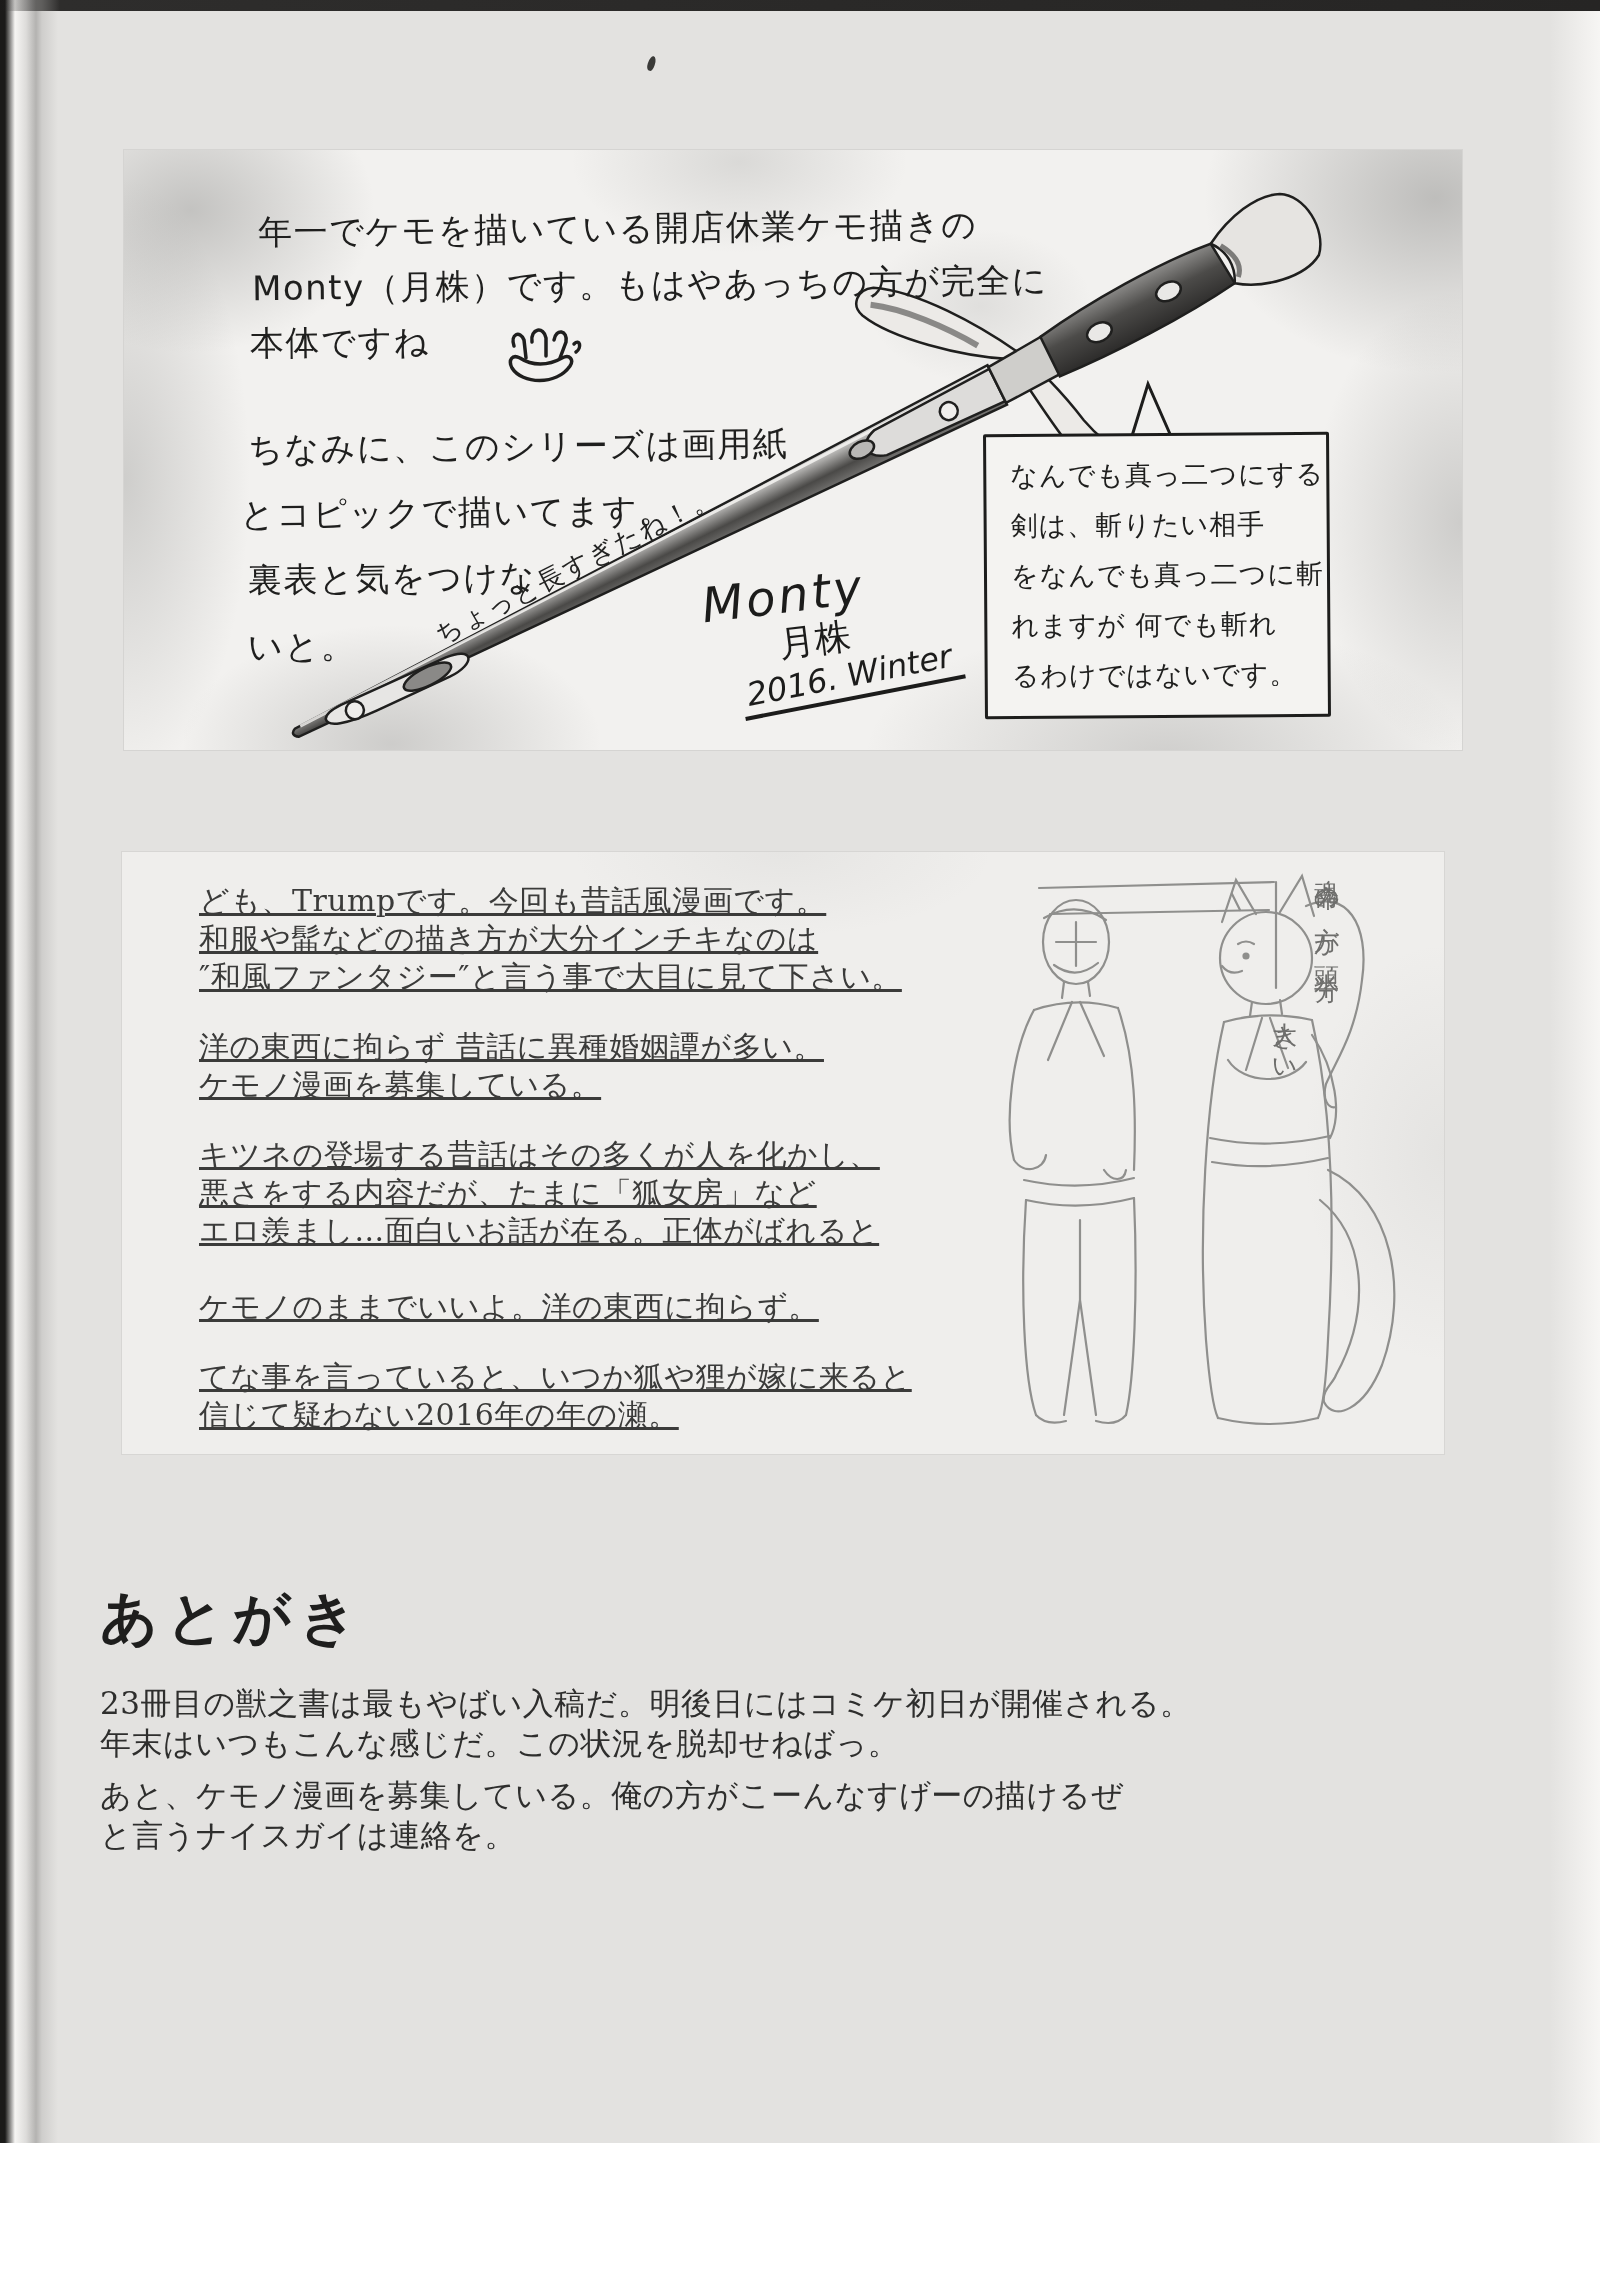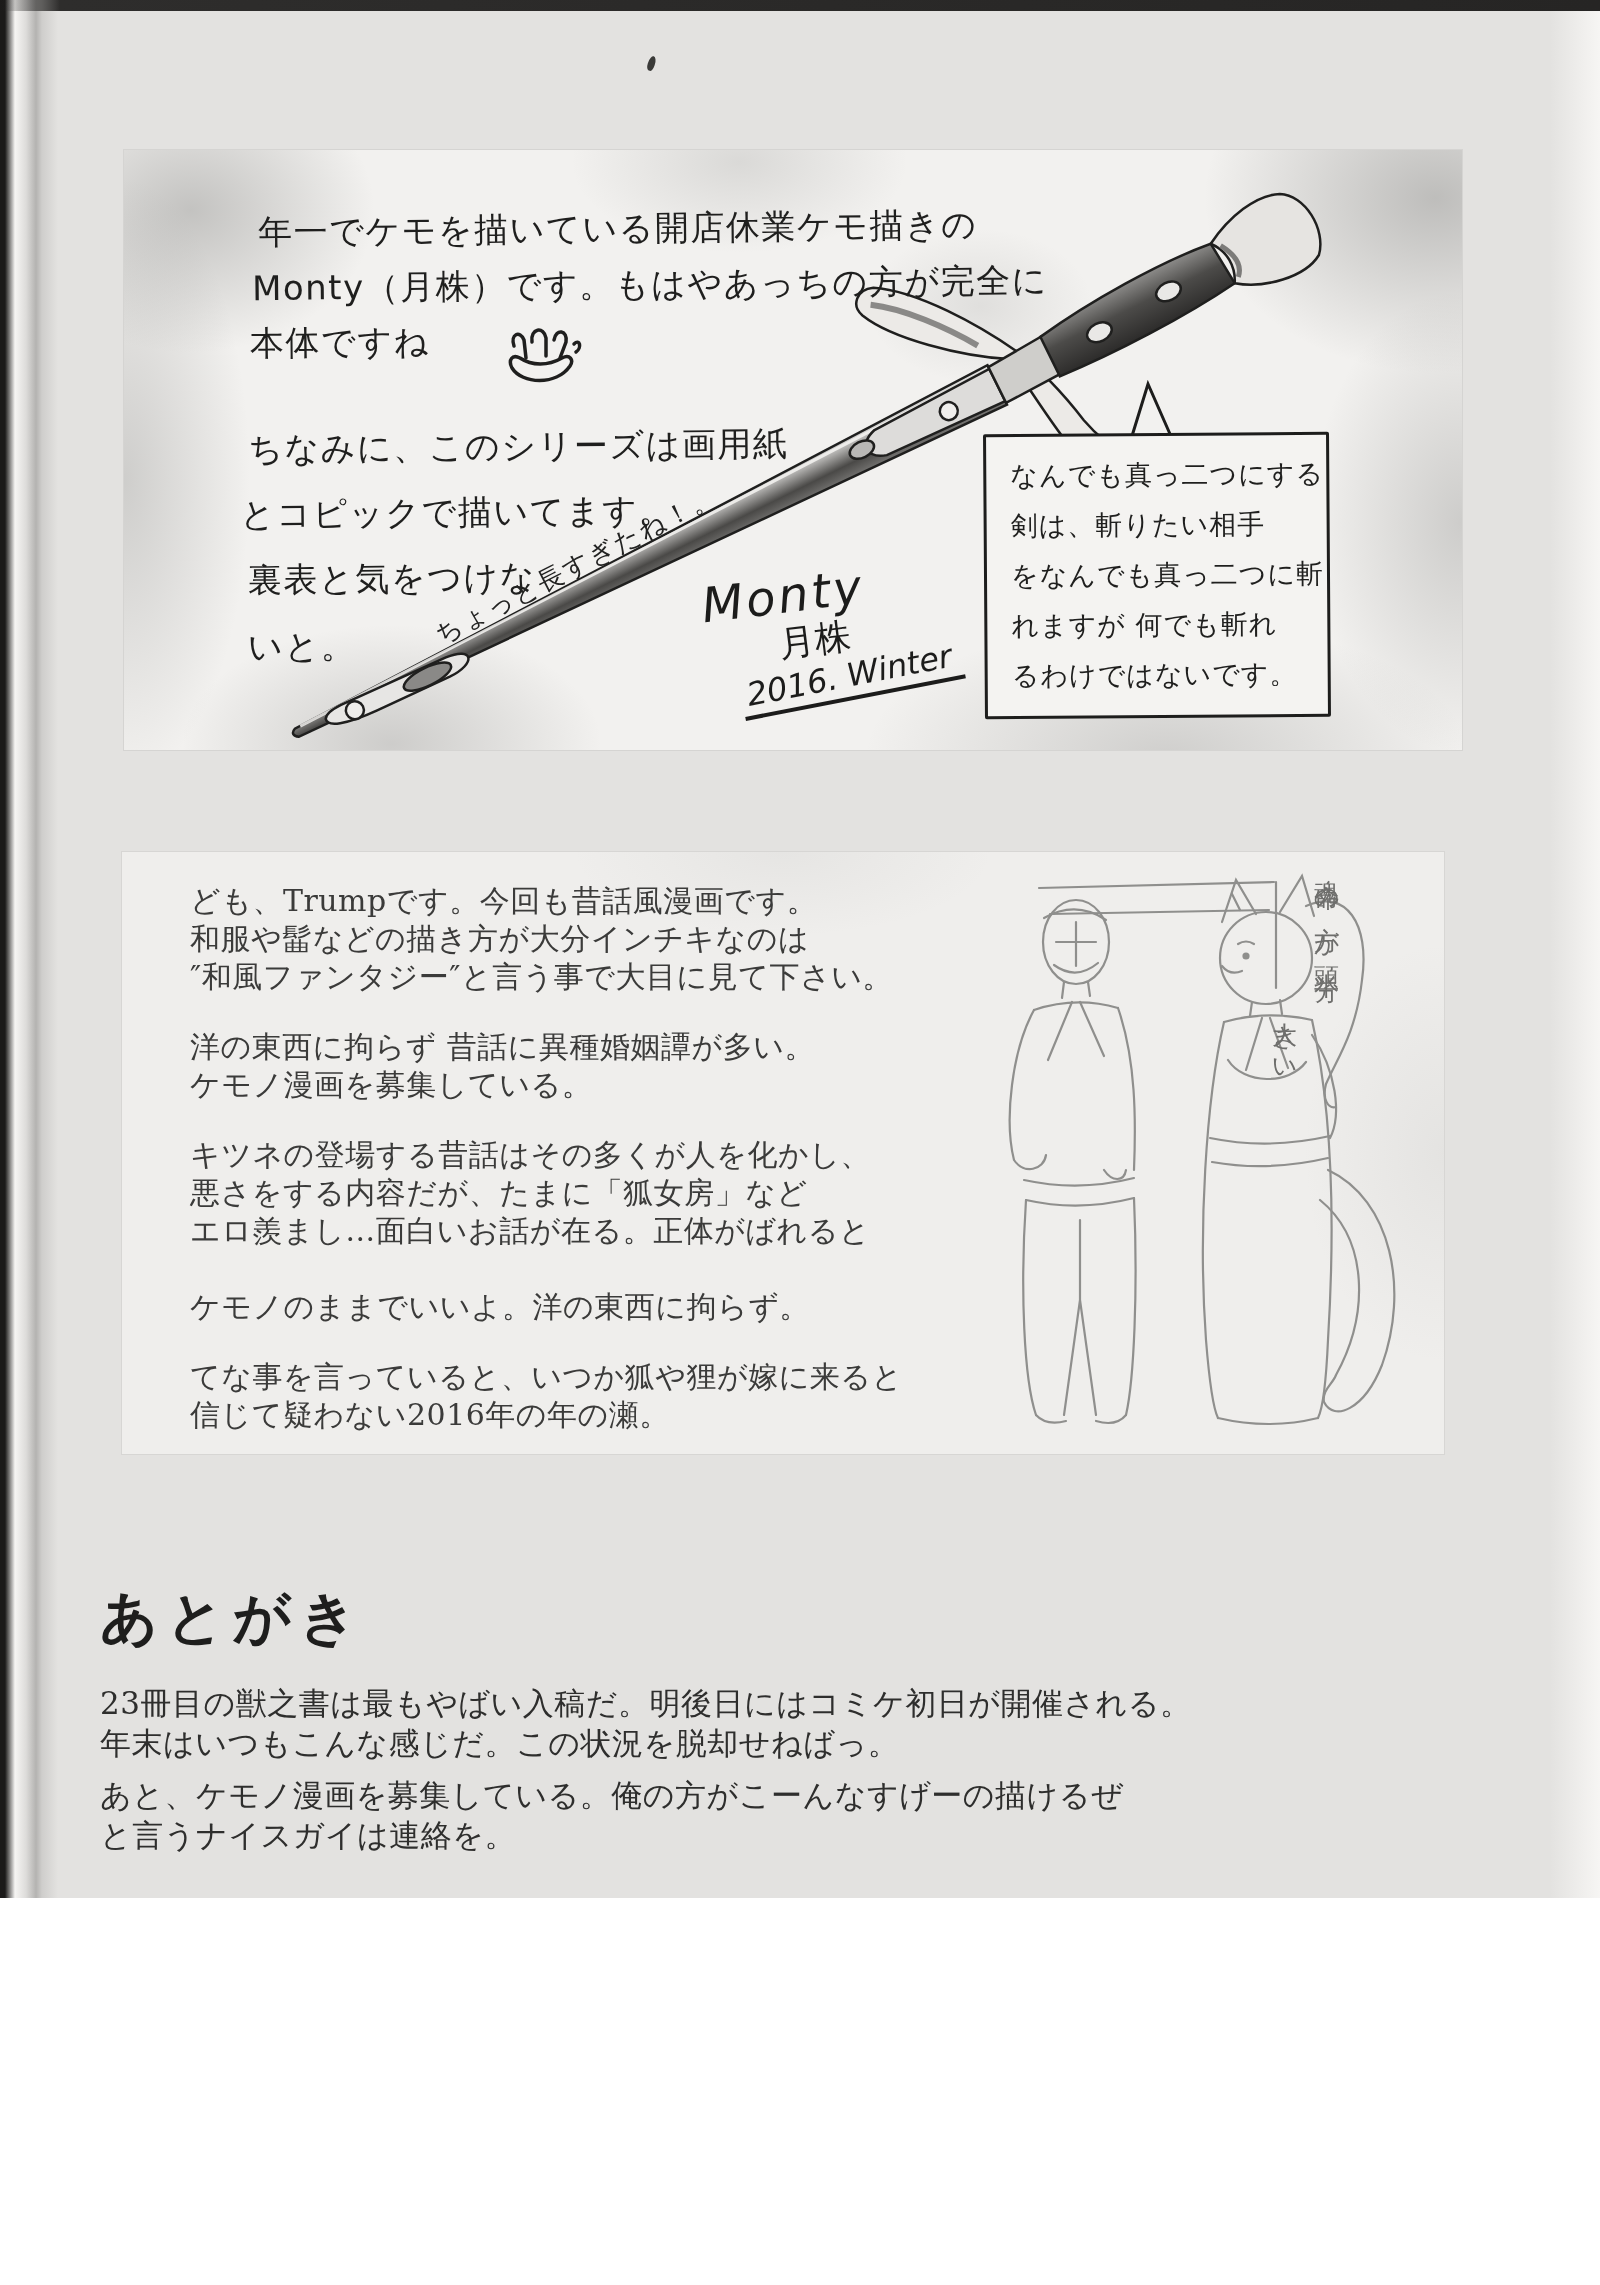--- a/index.html
+++ b/index.html
@@ -1,17 +1,17 @@
 <!DOCTYPE html>
 <html><head>
 <meta charset="utf-8">
 <style>
   html,body{margin:0;padding:0;}
   #page{
-    position:relative; width:1600px; height:1898px; overflow:hidden;
+    position:relative; width:1600px; height:2143px; overflow:hidden;
     background:#e3e2e0;
     font-family:"Liberation Sans",sans-serif;
   }
   
   .scan-top{position:absolute;left:0;top:0;width:1600px;height:11px;
     background:linear-gradient(to right, rgba(40,40,40,0) 0px, #2e2d2c 60px, #262524 100%);}
   .scan-bottom{position:absolute;left:0;top:2272px;width:1600px;height:13px;
     background:linear-gradient(to right, rgba(25,25,25,0) 0px, #1f1e1d 40px, #141413 100%);}
   .scan-left{position:absolute;left:0;top:0;width:60px;height:2285px;
     background:linear-gradient(to right,#1b1a19 0px,#1b1a19 5px,#f6f5f3 15px,#dddcda 26px,#b4b3b1 36px,#cfcecc 42px,#e3e2e0 58px);}
@@ -54,21 +54,21 @@
 
   
   .trump-panel{
     position:absolute;left:122px;top:852px;width:1322px;height:602px;
     background-color:#efeeec;
     background-image:
       radial-gradient(ellipse 300px 120px at 50% 0%, rgba(150,150,148,.10), rgba(150,150,150,0) 70%),
       radial-gradient(ellipse 200px 300px at 100% 50%, rgba(150,150,148,.12), rgba(150,150,150,0) 70%);
     box-shadow:0 0 0 1px rgba(0,0,0,.05);
   }
-  .typed-block{position:absolute;left:68px;top:30px;}
+  .typed-block{position:absolute;left:77px;top:30px;text-decoration:underline;}
   .typed p{margin:0 0 32px 0;}
   .typed{font-family:"DejaVu Serif","Liberation Serif",serif;font-size:30px;line-height:38px;
       color:#3b3b3a;letter-spacing:0.5px;}
   .couple-sketch{position:absolute;left:862px;top:16px;width:432px;height:566px;}
   .v-note{position:absolute;writing-mode:vertical-rl;text-orientation:upright;
       font-family:"DejaVu Sans",sans-serif;font-size:25px;letter-spacing:6px;color:#6e6e6c;}
   .v-note.col1{left:1188px;top:8px;}
   .v-note.col2{left:1146px;top:150px;}
 
   

